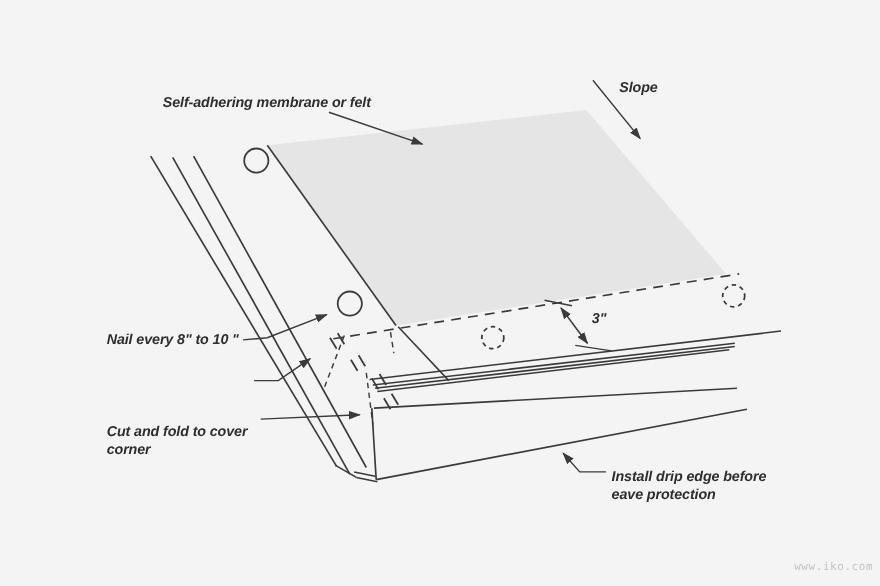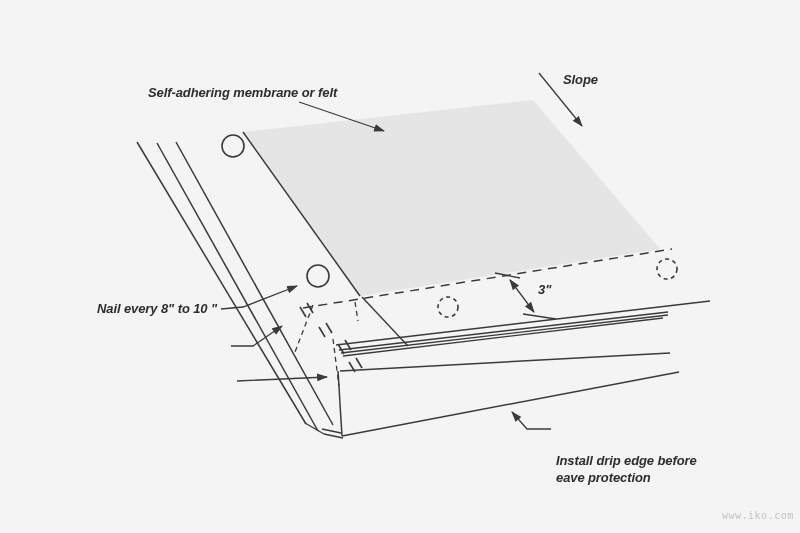--- a/index.html
+++ b/index.html
@@ -109,20 +109,22 @@
     </g>
   </svg>
 
   <div class="label" style="left:100px;top:84px;margin-left:48px;">Self-adhering membrane or felt</div>
 
   <div class="label" style="left:563px;top:71px;">Slope</div>
 
   <div class="label" style="left:97px;top:300px;">Nail every 8" to 10 "</div>
 
 
+  <div class="label" style="left:97px;top:383px;">Cut and fold to cover
+corner</div>
 
-  <div class="label" style="left:556px;top:424px;margin-top:28px;">Install drip edge before
+  <div class="label" style="left:556px;top:424px;">Install drip edge before
 eave protection</div>
 
   <div class="label dim" style="left:538px;top:281px;">3"</div>
 
   <div class="watermark">www.iko.com</div>
 </div>
 
 </body></html>

